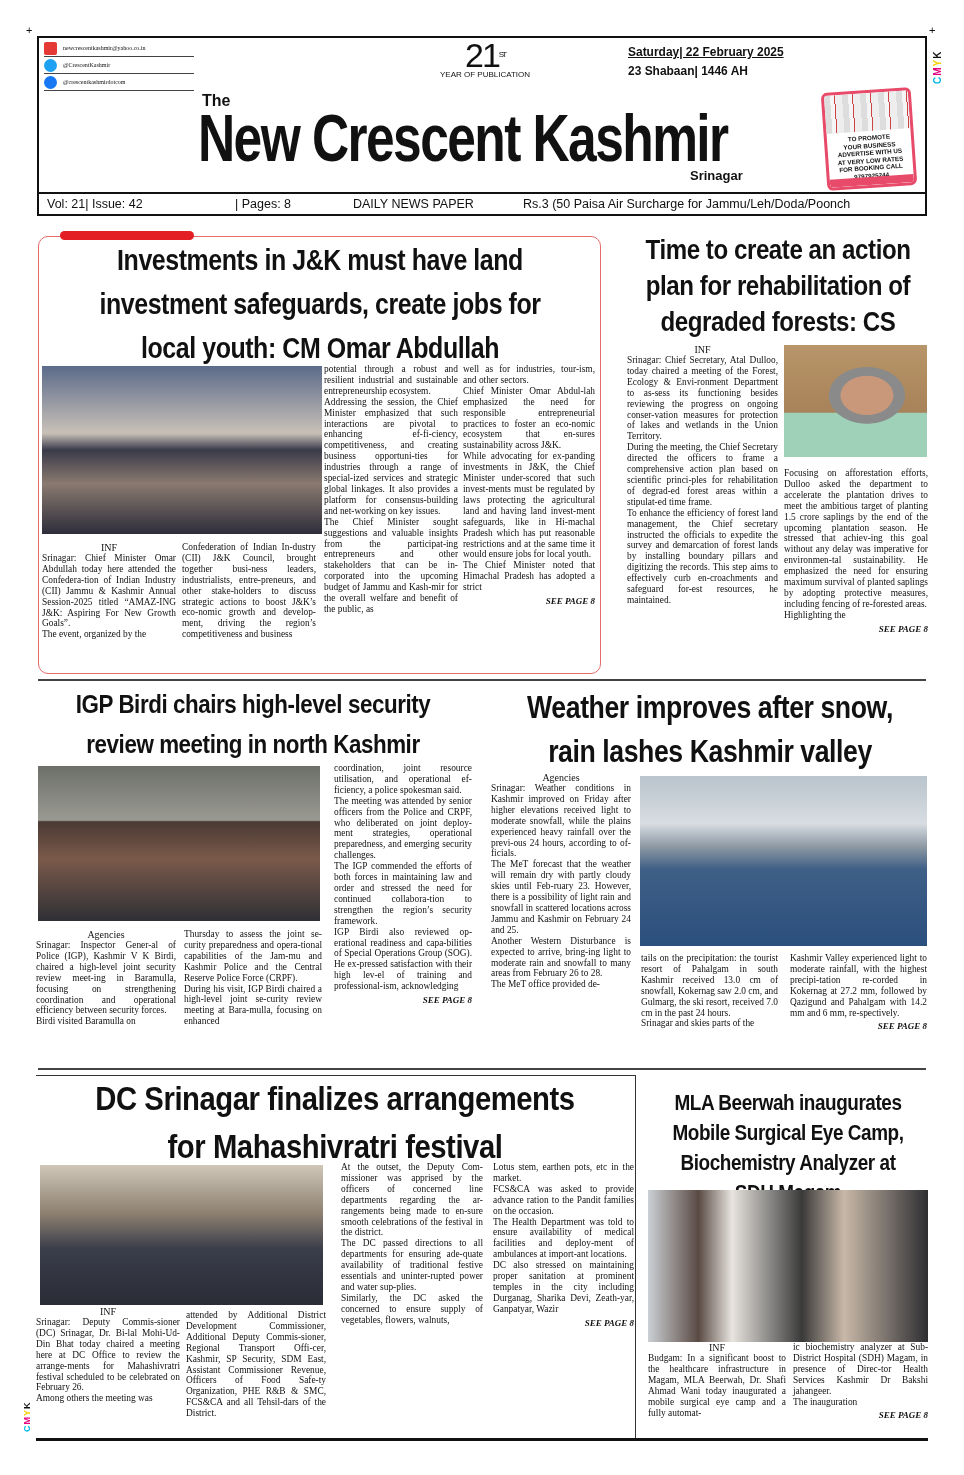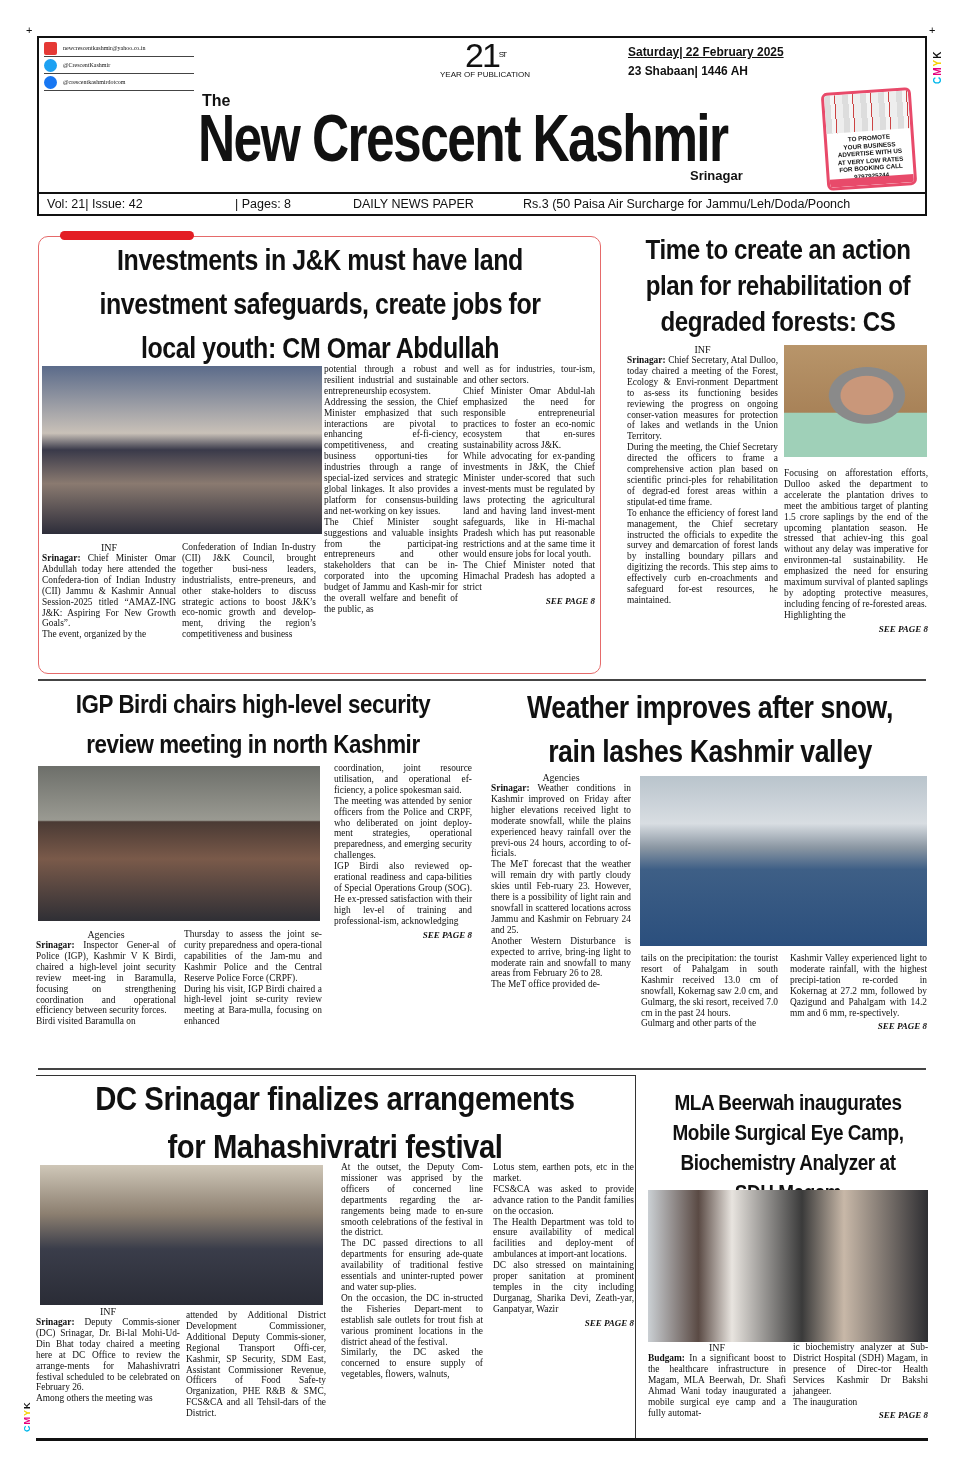--- a/index.html
+++ b/index.html
@@ -24,21 +24,21 @@
 .ad .txt{padding:3px 2px;line-height:7.6px}
 .ad .foot{position:absolute;bottom:0;left:0;right:0;height:8px;background:#e84a6a}
 .infobar{left:39px;top:192px;width:886px;height:22px;border-top:2px solid #111;display:flex;font-family:"Liberation Sans",sans-serif;font-size:12.5px;align-items:center}
 .infobar span{white-space:nowrap}
 .cmyk{left:926px;top:44px;font-family:"Liberation Sans",sans-serif;font-weight:bold;font-size:10px;transform:rotate(-90deg);transform-origin:left top;letter-spacing:1px}
 .reg{font-family:"Liberation Sans",sans-serif;font-size:11px}
 .h{font-family:"Liberation Sans",sans-serif;font-weight:bold;text-align:center;line-height:1.3;transform:scaleX(.86);transform-origin:center;letter-spacing:-.5px}
 .box1{left:38px;top:236px;width:563px;height:438px;border:1.5px solid #e56a6a;border-radius:10px}
 .redtab{left:60px;top:231px;width:134px;height:9px;background:#e31e24;border-radius:5px}
 .col{font-size:9.4px;line-height:10.9px;text-align:justify;hyphens:none}
-.col b{font-weight:bold}
+.col b{font-weight:normal}
 .credit{text-align:center;font-size:10px;line-height:11px}
 .see{text-align:right;font-style:italic;font-weight:bold;font-size:9px;margin-top:3px}
 .photo{overflow:hidden}
 .hr{height:1.5px;background:#444}
 .thick{height:3px;background:#111}
 </style>
 </head>
 <body>
 
 <div class="abs reg" style="left:26px;top:24px">+</div>
@@ -137,57 +137,57 @@
   <div class="col"><b>Srinagar:</b><span>  Inspector Gener-al of Police (IGP), Kashmir V K Birdi, chaired a high-level joint security review meet-ing in Baramulla, focusing on strengthening coordination and operational efficiency between security forces.</span></div>
   <div class="col">Birdi visited Baramulla on</div>
 </div>
 <div class="abs" style="left:184px;top:929px;width:138px">
   <div class="col">Thursday to assess the joint se-curity preparedness and opera-tional capabilities of the Jam-mu and Kashmir Police and the Central Reserve Police Force (CRPF).</div>
   <div class="col">During his visit, IGP Birdi chaired a high-level joint se-curity review meeting at Bara-mulla, focusing on enhanced</div>
 </div>
 <div class="abs" style="left:334px;top:763px;width:138px">
   <div class="col">coordination, joint resource utilisation, and operational ef-ficiency, a police spokesman said.</div>
   <div class="col">The meeting was attended by senior officers from the Police and CRPF, who deliberated on joint deploy-ment strategies, operational preparedness, and emerging security challenges.</div>
+  <div class="col">The IGP commended the efforts of both forces in maintaining law and order and stressed the need for continued collabora-tion to strengthen the region’s security framework.</div>
   <div class="col">IGP Birdi also reviewed op-erational readiness and capa-bilities of Special Operations Group (SOG). He ex-pressed satisfaction with their high lev-el of training and professional-ism, acknowledging</div>
   <div class="see">SEE PAGE 8</div>
 </div>
 
 <div class="abs h" style="left:480px;top:686px;width:460px;font-size:31px;line-height:44px">Weather improves after snow, rain lashes Kashmir valley</div>
 <div class="abs" style="left:491px;top:772px;width:140px">
   <div class="credit">Agencies</div>
   <div class="col"><b>Srinagar:</b><span> Weather conditions in Kashmir improved on Friday after higher elevations received light to moderate snowfall, while the plains experienced heavy rainfall over the previ-ous 24 hours, according to of-ficials.</span></div>
   <div class="col">The MeT forecast that the weather will remain dry with partly cloudy skies until Feb-ruary 23. However, there is a possibility of light rain and snowfall in scattered locations across Jammu and Kashmir on February 24 and 25.</div>
   <div class="col">Another Western Disturbance is expected to arrive, bring-ing light to moderate rain and snowfall to many areas from February 26 to 28.</div>
   <div class="col">The MeT office provided de-</div>
 </div>
 <div class="abs photo" style="left:640px;top:776px;width:287px;height:170px;background:linear-gradient(180deg,#b9c4cc 0%,#d8dde2 28%,#8b97a3 42%,#3e5f86 55%,#2b4f7d 100%)"></div>
 <div class="abs col" style="left:641px;top:953px;width:137px">
   <div>tails on the precipitation: the tourist resort of Pahalgam in south Kashmir received 13.0 cm of snowfall, Kokernag saw 2.0 cm, and Gulmarg, the ski resort, received 7.0 cm in the past 24 hours.</div>
-  <div>Gulmarg and other parts of the</div>
+  <div>Srinagar and skies parts of the</div>
 </div>
 <div class="abs" style="left:790px;top:953px;width:137px">
   <div class="col">Kashmir Valley experienced light to moderate rainfall, with the highest precipi-tation re-corded in Kokernag at 27.2 mm, followed by Qazigund and Pahalgam with 14.2 mm and 6 mm, re-spectively.</div>
   <div class="see">SEE PAGE 8</div>
 </div>
 
 <div class="abs hr" style="left:38px;top:1068px;width:888px"></div>
 
 <div class="abs" style="left:36px;top:1075px;width:600px;height:365px;border:1.5px solid #333;border-left:none;border-bottom:none"></div>
 <div class="abs h" style="left:40px;top:1074px;width:590px;font-size:34px;line-height:48px">DC Srinagar finalizes arrangements for Mahashivratri festival</div>
 <div class="abs photo" style="left:40px;top:1165px;width:283px;height:140px;background:linear-gradient(180deg,#cfc7b8 0%,#8c7f70 35%,#3a3d4a 60%,#2a2c36 100%)"></div>
 <div class="abs" style="left:36px;top:1306px;width:144px">
   <div class="credit">INF</div>
   <div class="col"><b>Srinagar:</b><span> Deputy Commis-sioner (DC) Srinagar, Dr. Bi-lal Mohi-Ud-Din Bhat today chaired a meeting here at DC Office to review the arrange-ments for Mahashivratri festival scheduled to be celebrated on February 26.</span></div>
   <div class="col">Among others the meeting was</div>
 </div>
 <div class="abs col" style="left:186px;top:1310px;width:140px">attended by Additional District Development Commissioner, Additional Deputy Commis-sioner, Regional Transport Offi-cer, Kashmir, SP Security, SDM East, Assistant Commissioner Revenue, Officers of Food Safe-ty Organization, PHE R&amp;B &amp; SMC, FCS&amp;CA and all Tehsil-dars of the District.</div>
 <div class="abs" style="left:341px;top:1162px;width:142px">
   <div class="col">At the outset, the Deputy Com-missioner was apprised by the officers of concerned line departments regarding the ar-rangements being made to en-sure smooth celebrations of the festival in the district.</div>
   <div class="col">The DC passed directions to all departments for ensuring ade-quate availability of traditional festive essentials and uninter-rupted power and water sup-plies.</div>
-  <div class="col">On the occasion, the DC in-structed the Fisheries Depart-ment to establish sale outlets for trout fish at various prominent locations in the district ahead of the festival.</div>
   <div class="col">Similarly, the DC asked the concerned to ensure supply of vegetables, flowers, walnuts,</div>
 </div>
 <div class="abs" style="left:493px;top:1162px;width:141px">
   <div class="col">Lotus stem, earthen pots, etc in the market.</div>
   <div class="col">FCS&amp;CA was asked to provide advance ration to the Pandit families on the occasion.</div>
   <div class="col">The Health Department was told to ensure availability of medical facilities and deploy-ment of ambulances at import-ant locations.</div>
   <div class="col">DC also stressed on maintaining proper sanitation at prominent temples in the city including Durganag, Sharika Devi, Zeath-yar, Ganpatyar, Wazir</div>
   <div class="see">SEE PAGE 8</div>
 </div>
 

